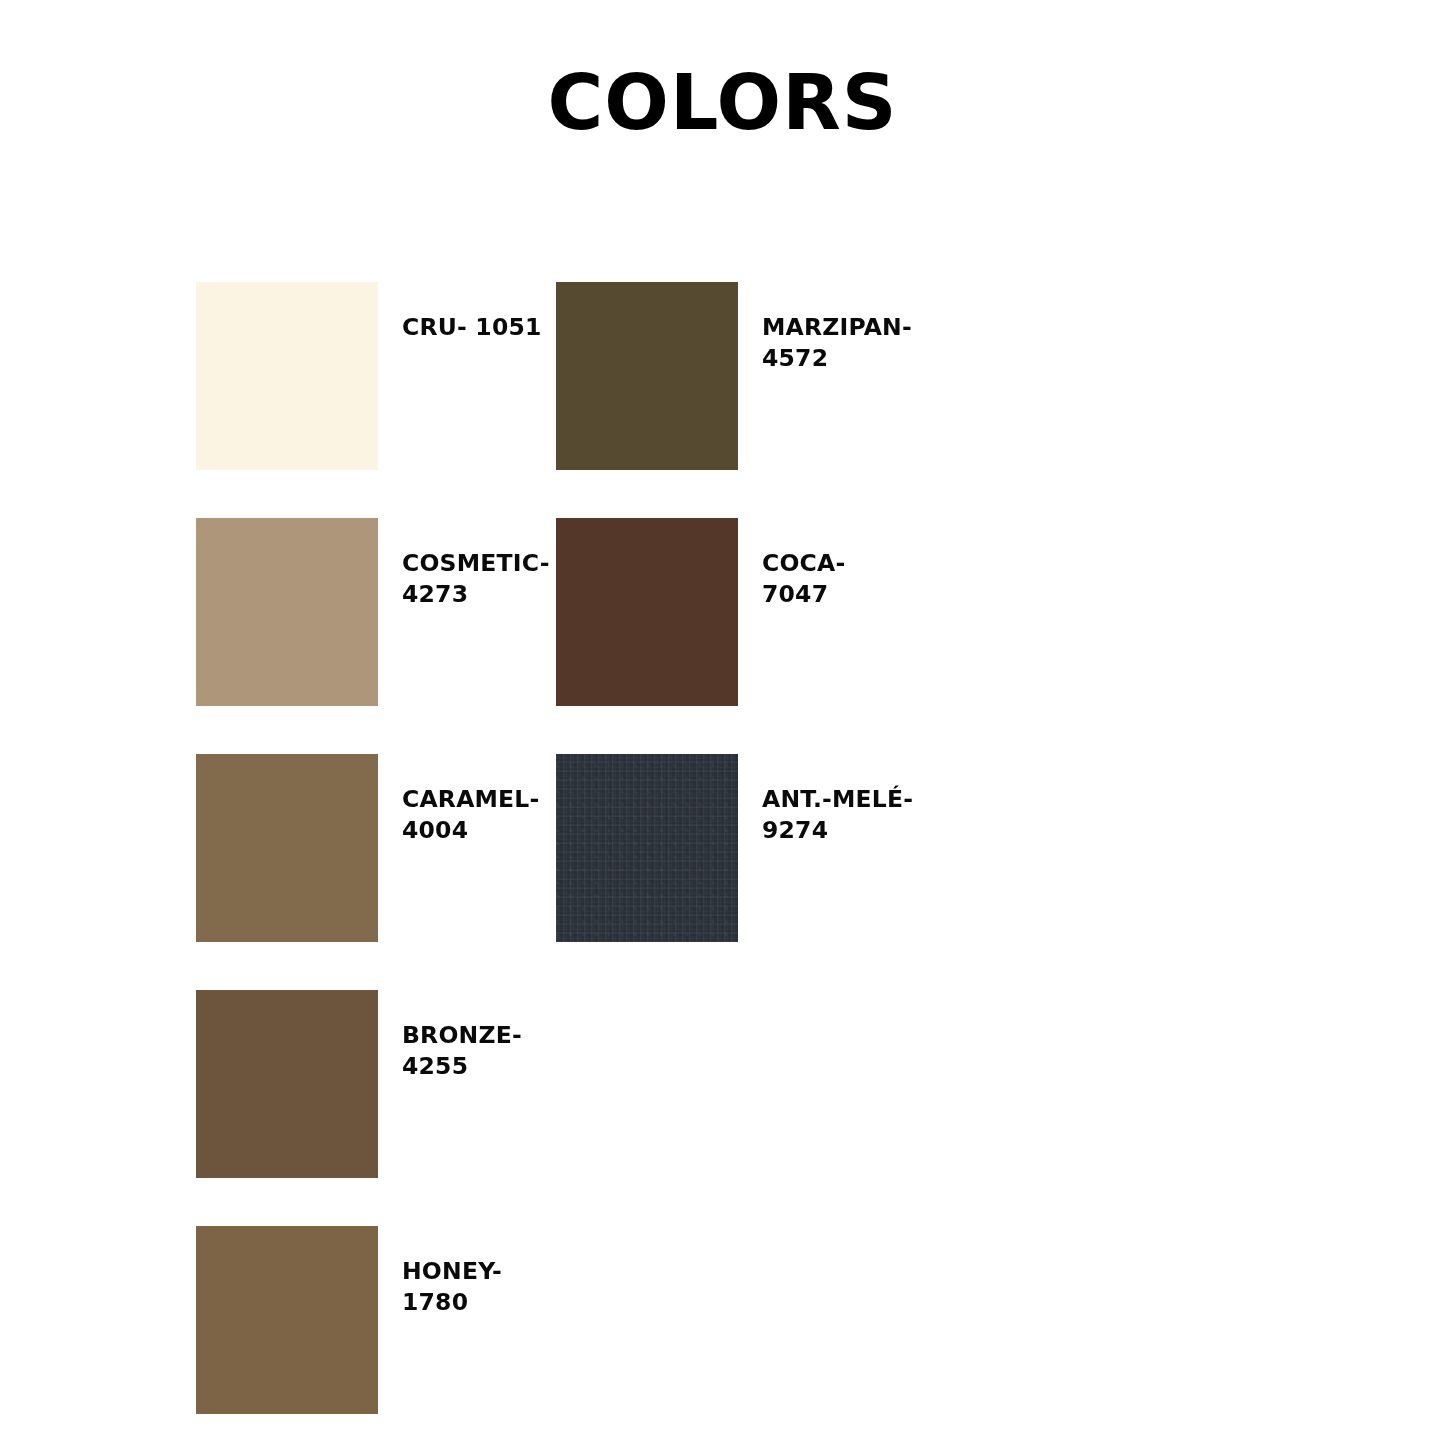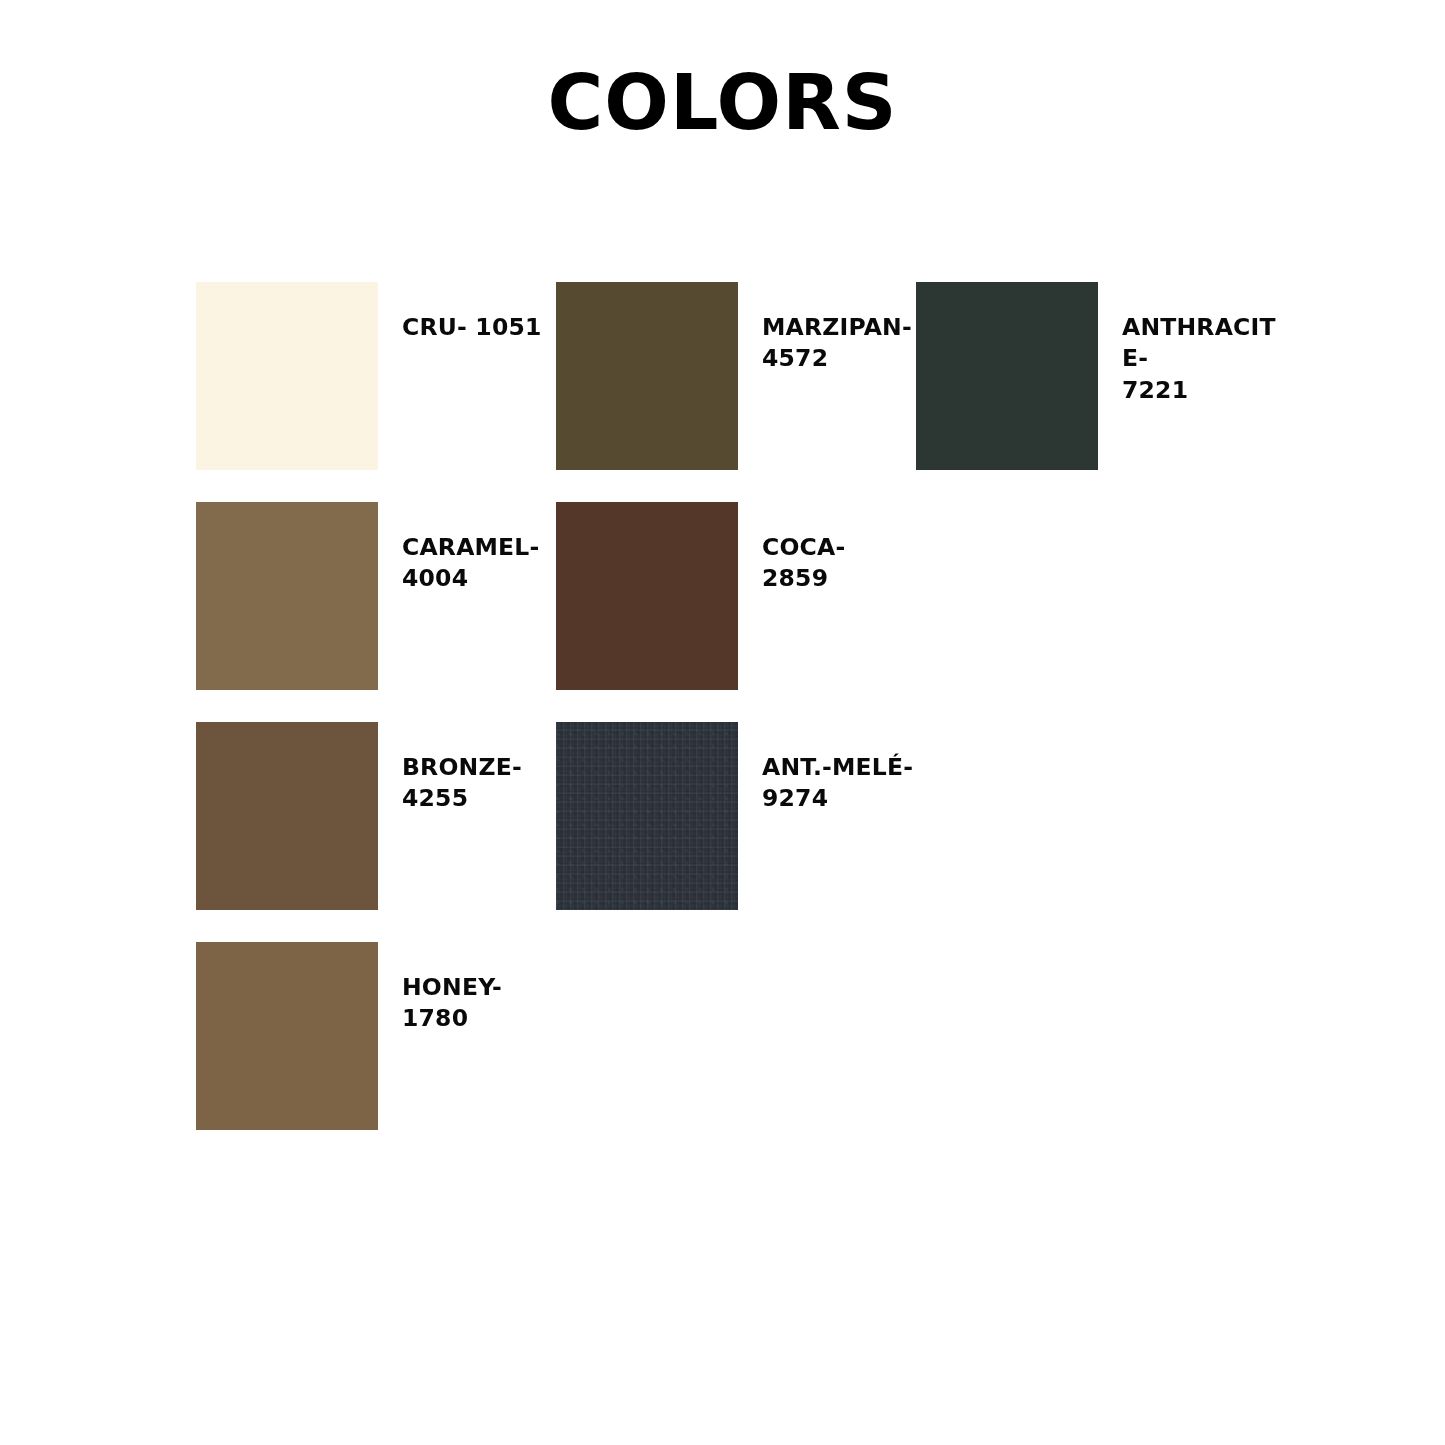--- a/index.html
+++ b/index.html
@@ -43,21 +43,21 @@
     display: flex;
     flex-direction: row;
     align-items: flex-start;
     gap: 0;
   }
 
   .col {
     width: 360px;
     display: flex;
     flex-direction: column;
-    gap: 32px;
+    gap: 48px;
   }
 
   .swatch-row {
     display: flex;
     flex-direction: row;
     align-items: flex-start;
     height: 188px;
   }
 
   .swatch {
@@ -95,47 +95,47 @@
 
   <div class="page-title">COLORS</div>
 
   <div class="grid" id="grid">
       <div class="col">
         <div class="swatch-row">
           <div class="swatch" style="background-color: rgb(251, 244, 226);"></div>
           <div class="swatch-label">CRU- 1051</div>
         </div>
         <div class="swatch-row">
+          <div class="swatch" style="background-color: rgb(174, 150, 123);"></div>
+          <div class="swatch-label">COSMETIC-<br>4273</div>
+        </div>
+        <div class="swatch-row">
           <div class="swatch" style="background-color: rgb(130, 106, 76);"></div>
           <div class="swatch-label">CARAMEL-<br>4004</div>
         </div>
         <div class="swatch-row">
           <div class="swatch" style="background-color: rgb(108, 85, 60);"></div>
           <div class="swatch-label">BRONZE-<br>4255</div>
         </div>
         <div class="swatch-row">
           <div class="swatch" style="background-color: rgb(126, 100, 70);"></div>
           <div class="swatch-label">HONEY- 1780</div>
         </div>
       </div>
       <div class="col">
         <div class="swatch-row">
           <div class="swatch" style="background-color: rgb(86, 74, 48);"></div>
           <div class="swatch-label">MARZIPAN-<br>4572</div>
         </div>
         <div class="swatch-row">
           <div class="swatch" style="background-color: rgb(85, 55, 42);"></div>
-          <div class="swatch-label">COCA- 2859</div>
+          <div class="swatch-label">COCA- 7047</div>
         </div>
         <div class="swatch-row">
           <div class="swatch textured" style="background-color: rgb(42, 48, 57);"></div>
           <div class="swatch-label">ANT.-MELÉ-<br>9274</div>
         </div>
       </div>
       <div class="col">
-        <div class="swatch-row">
-          <div class="swatch" style="background-color: rgb(44, 55, 51);"></div>
-          <div class="swatch-label">ANTHRACITE-<br>7221</div>
-        </div>
       </div>
     </div>
 
 </div>
 
 </body></html>

